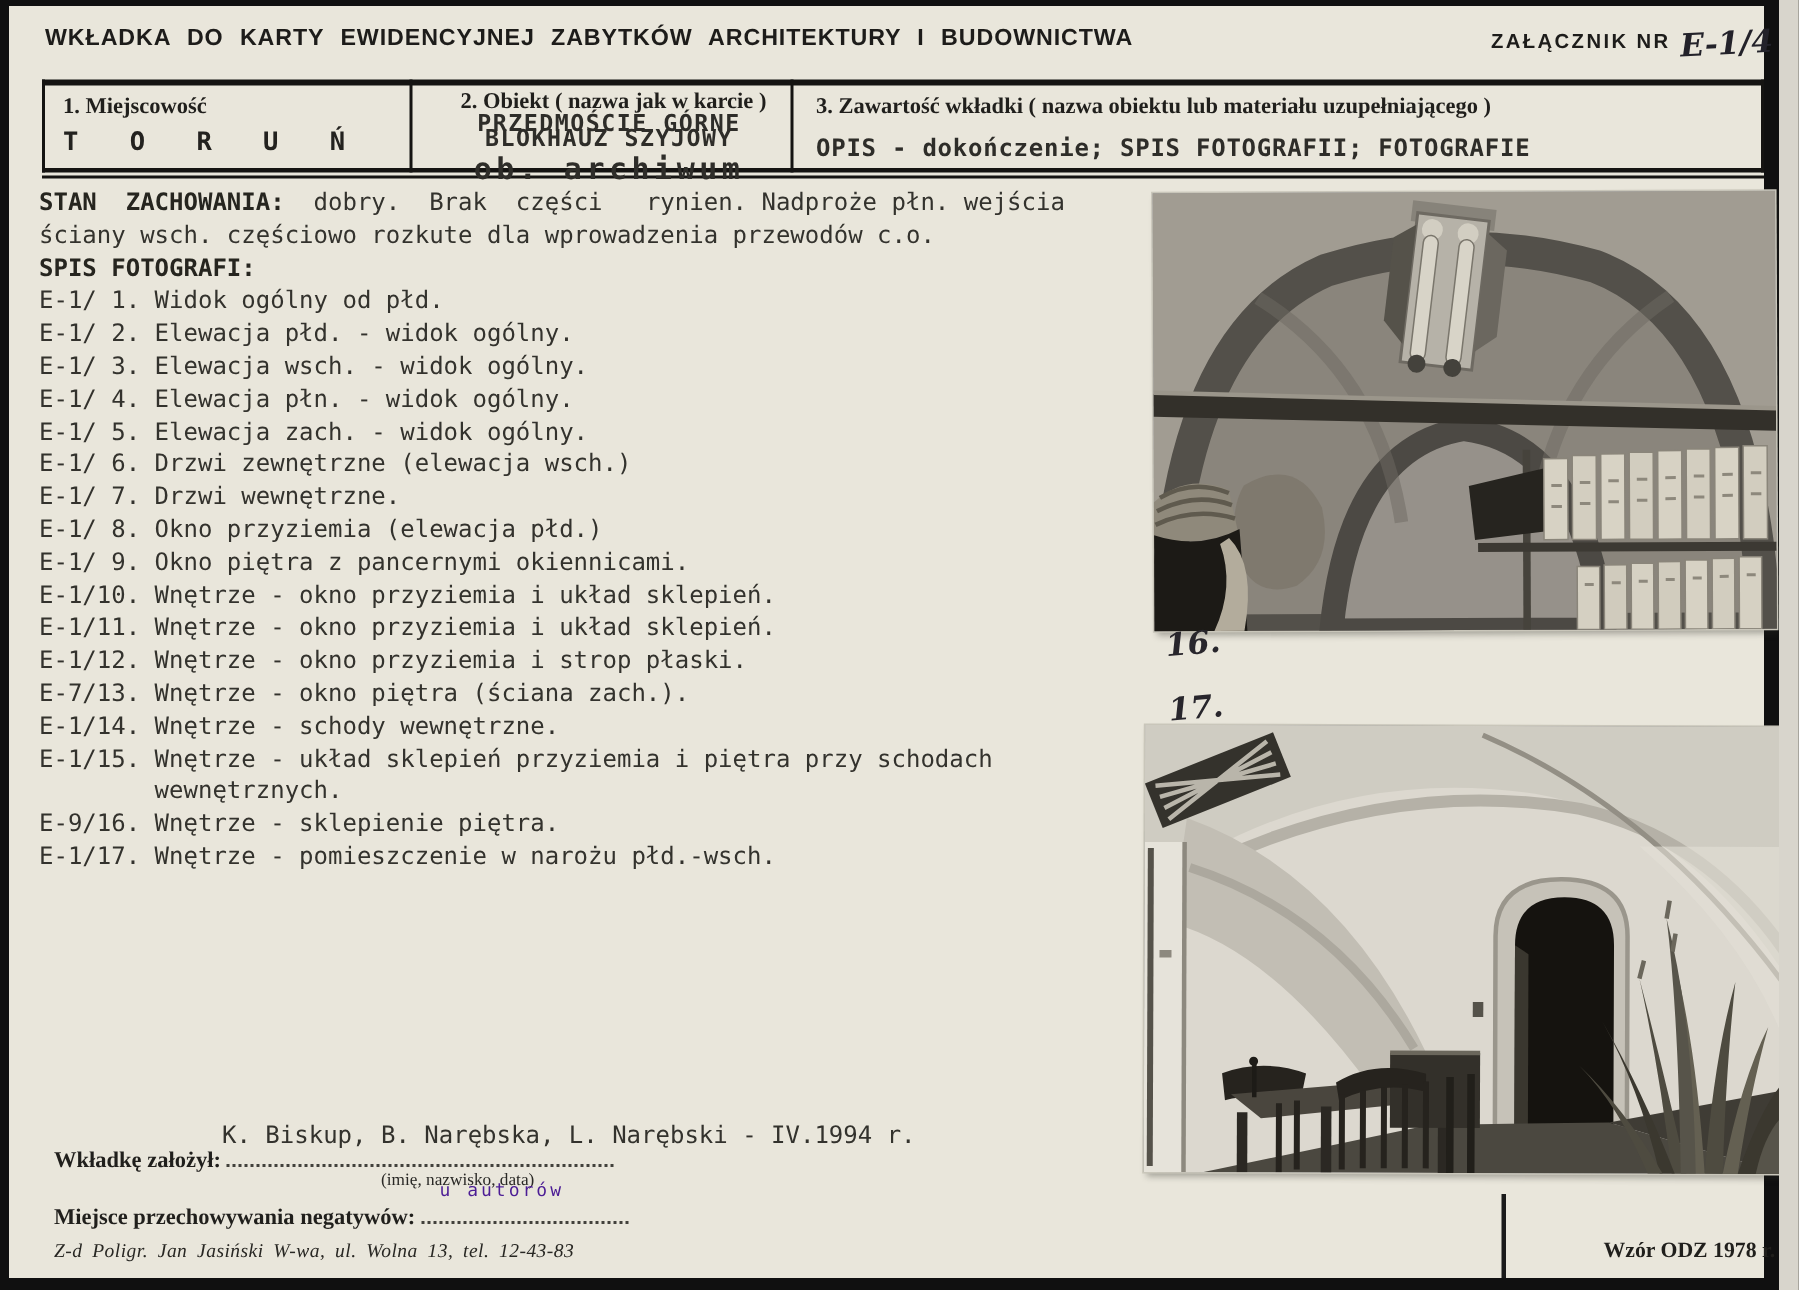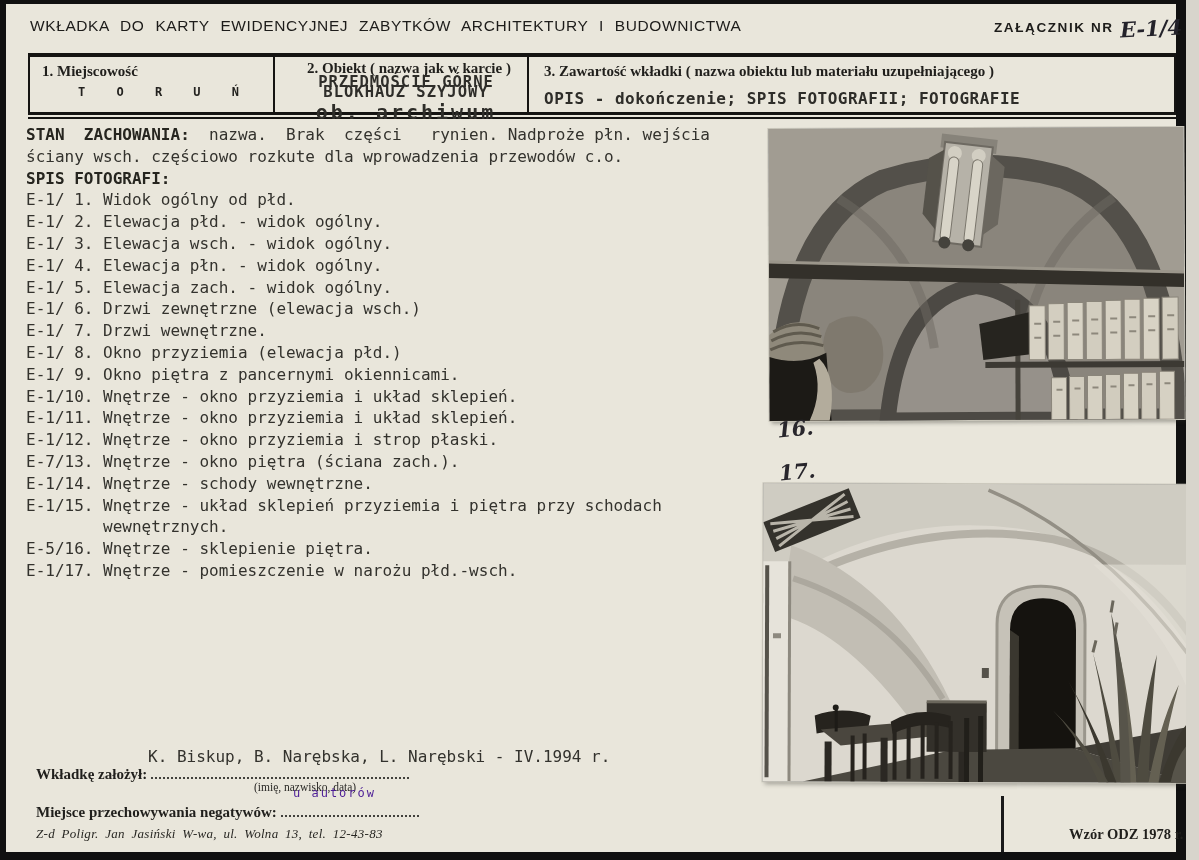--- a/index.html
+++ b/index.html
@@ -3,33 +3,33 @@
 <meta charset="utf-8">
 <style>
   html,body{margin:0;padding:0;width:1199px;height:860px;overflow:hidden;background:#b9b6ad;}
   #stage{position:relative;width:1199px;height:860px;background:#101010;font-family:"Liberation Serif",serif;}
   #paper{position:absolute;left:6px;top:4px;width:1170px;height:848px;background:#e9e6db;}
   .scan-edge-right{position:absolute;right:0;top:0;width:13px;height:860px;background:#d8d5cc;}
   .scan-shadow{position:absolute;left:1001px;top:796px;width:3px;height:56px;background:#1a1a1a;}
 
   
   .doc-title{position:absolute;left:24px;top:13px;font-family:"Liberation Sans",sans-serif;
-    font-weight:normal;font-size:15.5px;letter-spacing:.6px;word-spacing:6px;color:#1d1c1a;white-space:nowrap;}
+    font-weight:bold;font-size:15.5px;letter-spacing:.6px;word-spacing:6px;color:#1d1c1a;white-space:nowrap;}
   .attach{position:absolute;left:988px;top:12px;white-space:nowrap;}
   .attach-label{font-family:"Liberation Sans",sans-serif;font-weight:bold;font-size:13.5px;letter-spacing:1.6px;color:#1d1c1a;}
   .attach-num{font-family:"DejaVu Serif",serif;font-style:italic;font-weight:bold;font-size:21px;
     color:#23222a;display:inline-block;transform:rotate(-3deg);margin-left:2px;vertical-align:-4px;}
 
   
   .rule{position:absolute;background:#151412;}
   
   .field-label{font-weight:bold;font-size:15px;color:#201f1c;white-space:nowrap;}
   .mono{font-family:"DejaVu Sans Mono",monospace;color:#2e2d29;}
   .field1{position:absolute;left:36px;top:58px;width:230px;}
-  .field1 .val{margin-top:5px;font-size:12px;font-weight:bold;letter-spacing:12px;color:#23221f;margin-left:36px;}
+  .field1 .val{margin-top:5px;font-size:17px;font-weight:bold;letter-spacing:12px;color:#23221f;}
   .field2{position:absolute;left:276px;top:56px;width:248px;text-align:center;}
   .field2 .field-label{text-align:center;display:block;margin-left:6px;}
   .field2 .smash{font-size:15.5px;font-weight:bold;line-height:10px;letter-spacing:1px;white-space:nowrap;}
   .field2 .sub{font-size:20px;font-weight:bold;letter-spacing:3px;margin-top:3px;}
   .field3{position:absolute;left:538px;top:58px;width:630px;}
   .field3 .val{margin-top:9px;font-size:16px;font-weight:bold;letter-spacing:.5px;white-space:nowrap;}
 
   
   .typed-body{position:absolute;left:20px;top:121px;font-family:"DejaVu Sans Mono",monospace;
     font-size:16px;color:#33322d;}
@@ -88,40 +88,40 @@
       <div class="smash mono">PRZEDMOŚCIE GÓRNE</div>
       <div class="smash mono">BLOKHAUZ SZYJOWY</div>
       <div class="sub mono">ob. archiwum</div>
     </div>
     <div class="field3">
       <span class="field-label">3. Zawartość wkładki ( nazwa obiektu lub materiału uzupełniającego )</span>
       <div class="val mono">OPIS - dokończenie; SPIS FOTOGRAFII; FOTOGRAFIE</div>
     </div>
 
     <div class="typed-body">
-      <div class="line"><span class="b">STAN  ZACHOWANIA:</span><span>  nazwa.  Brak  części   rynien. Nadproże płn. wejścia</span></div>
+      <div class="line"><span class="b">STAN  ZACHOWANIA:</span><span>  dobry.  Brak  części   rynien. Nadproże płn. wejścia</span></div>
       <div class="line">ściany wsch. częściowo rozkute dla wprowadzenia przewodów c.o.</div>
       <div class="line b">SPIS FOTOGRAFI:</div>
       <div class="line">E-1/ 1. Widok ogólny od płd.</div>
       <div class="line">E-1/ 2. Elewacja płd. - widok ogólny.</div>
       <div class="line">E-1/ 3. Elewacja wsch. - widok ogólny.</div>
       <div class="line">E-1/ 4. Elewacja płn. - widok ogólny.</div>
       <div class="line">E-1/ 5. Elewacja zach. - widok ogólny.</div>
       <div class="line">E-1/ 6. Drzwi zewnętrzne (elewacja wsch.)</div>
       <div class="line">E-1/ 7. Drzwi wewnętrzne.</div>
       <div class="line">E-1/ 8. Okno przyziemia (elewacja płd.)</div>
       <div class="line">E-1/ 9. Okno piętra z pancernymi okiennicami.</div>
       <div class="line">E-1/10. Wnętrze - okno przyziemia i układ sklepień.</div>
       <div class="line">E-1/11. Wnętrze - okno przyziemia i układ sklepień.</div>
       <div class="line">E-1/12. Wnętrze - okno przyziemia i strop płaski.</div>
       <div class="line">E-7/13. Wnętrze - okno piętra (ściana zach.).</div>
       <div class="line">E-1/14. Wnętrze - schody wewnętrzne.</div>
       <div class="line">E-1/15. Wnętrze - układ sklepień przyziemia i piętra przy schodach</div>
       <div class="line">        wewnętrznych.</div>
-      <div class="line">E-5/16. Wnętrze - sklepienie piętra.</div>
+      <div class="line">E-9/16. Wnętrze - sklepienie piętra.</div>
       <div class="line">E-1/17. Wnętrze - pomieszczenie w narożu płd.-wsch.</div>
     </div>
 
     <figure class="photo photo16" style="margin:0">
       <svg viewBox="0 0 415 292" preserveAspectRatio="none">
         <rect width="415" height="292" fill="#a19c92"></rect>
 
         <path d="M8,292 Q14,96 115,52 Q205,24 295,50 Q398,90 407,292 Z" fill="#8a857c" stroke="#53504a" stroke-width="22"></path>
 
         <path d="M118,292 Q130,170 207,158 Q286,168 300,292 Z" fill="#96918a" stroke="#4c4944" stroke-width="16"></path>

